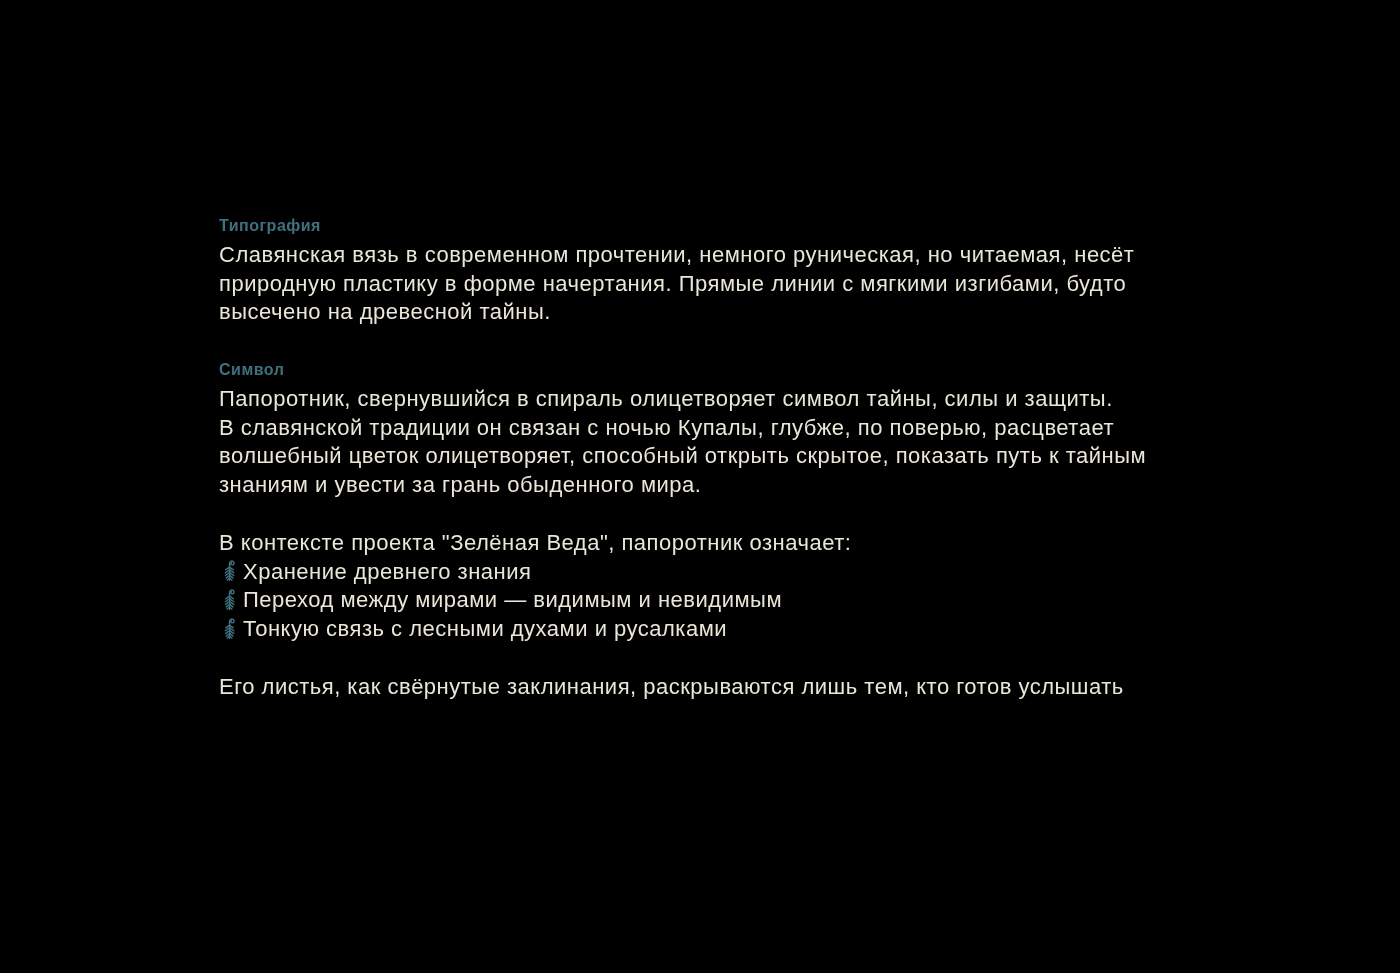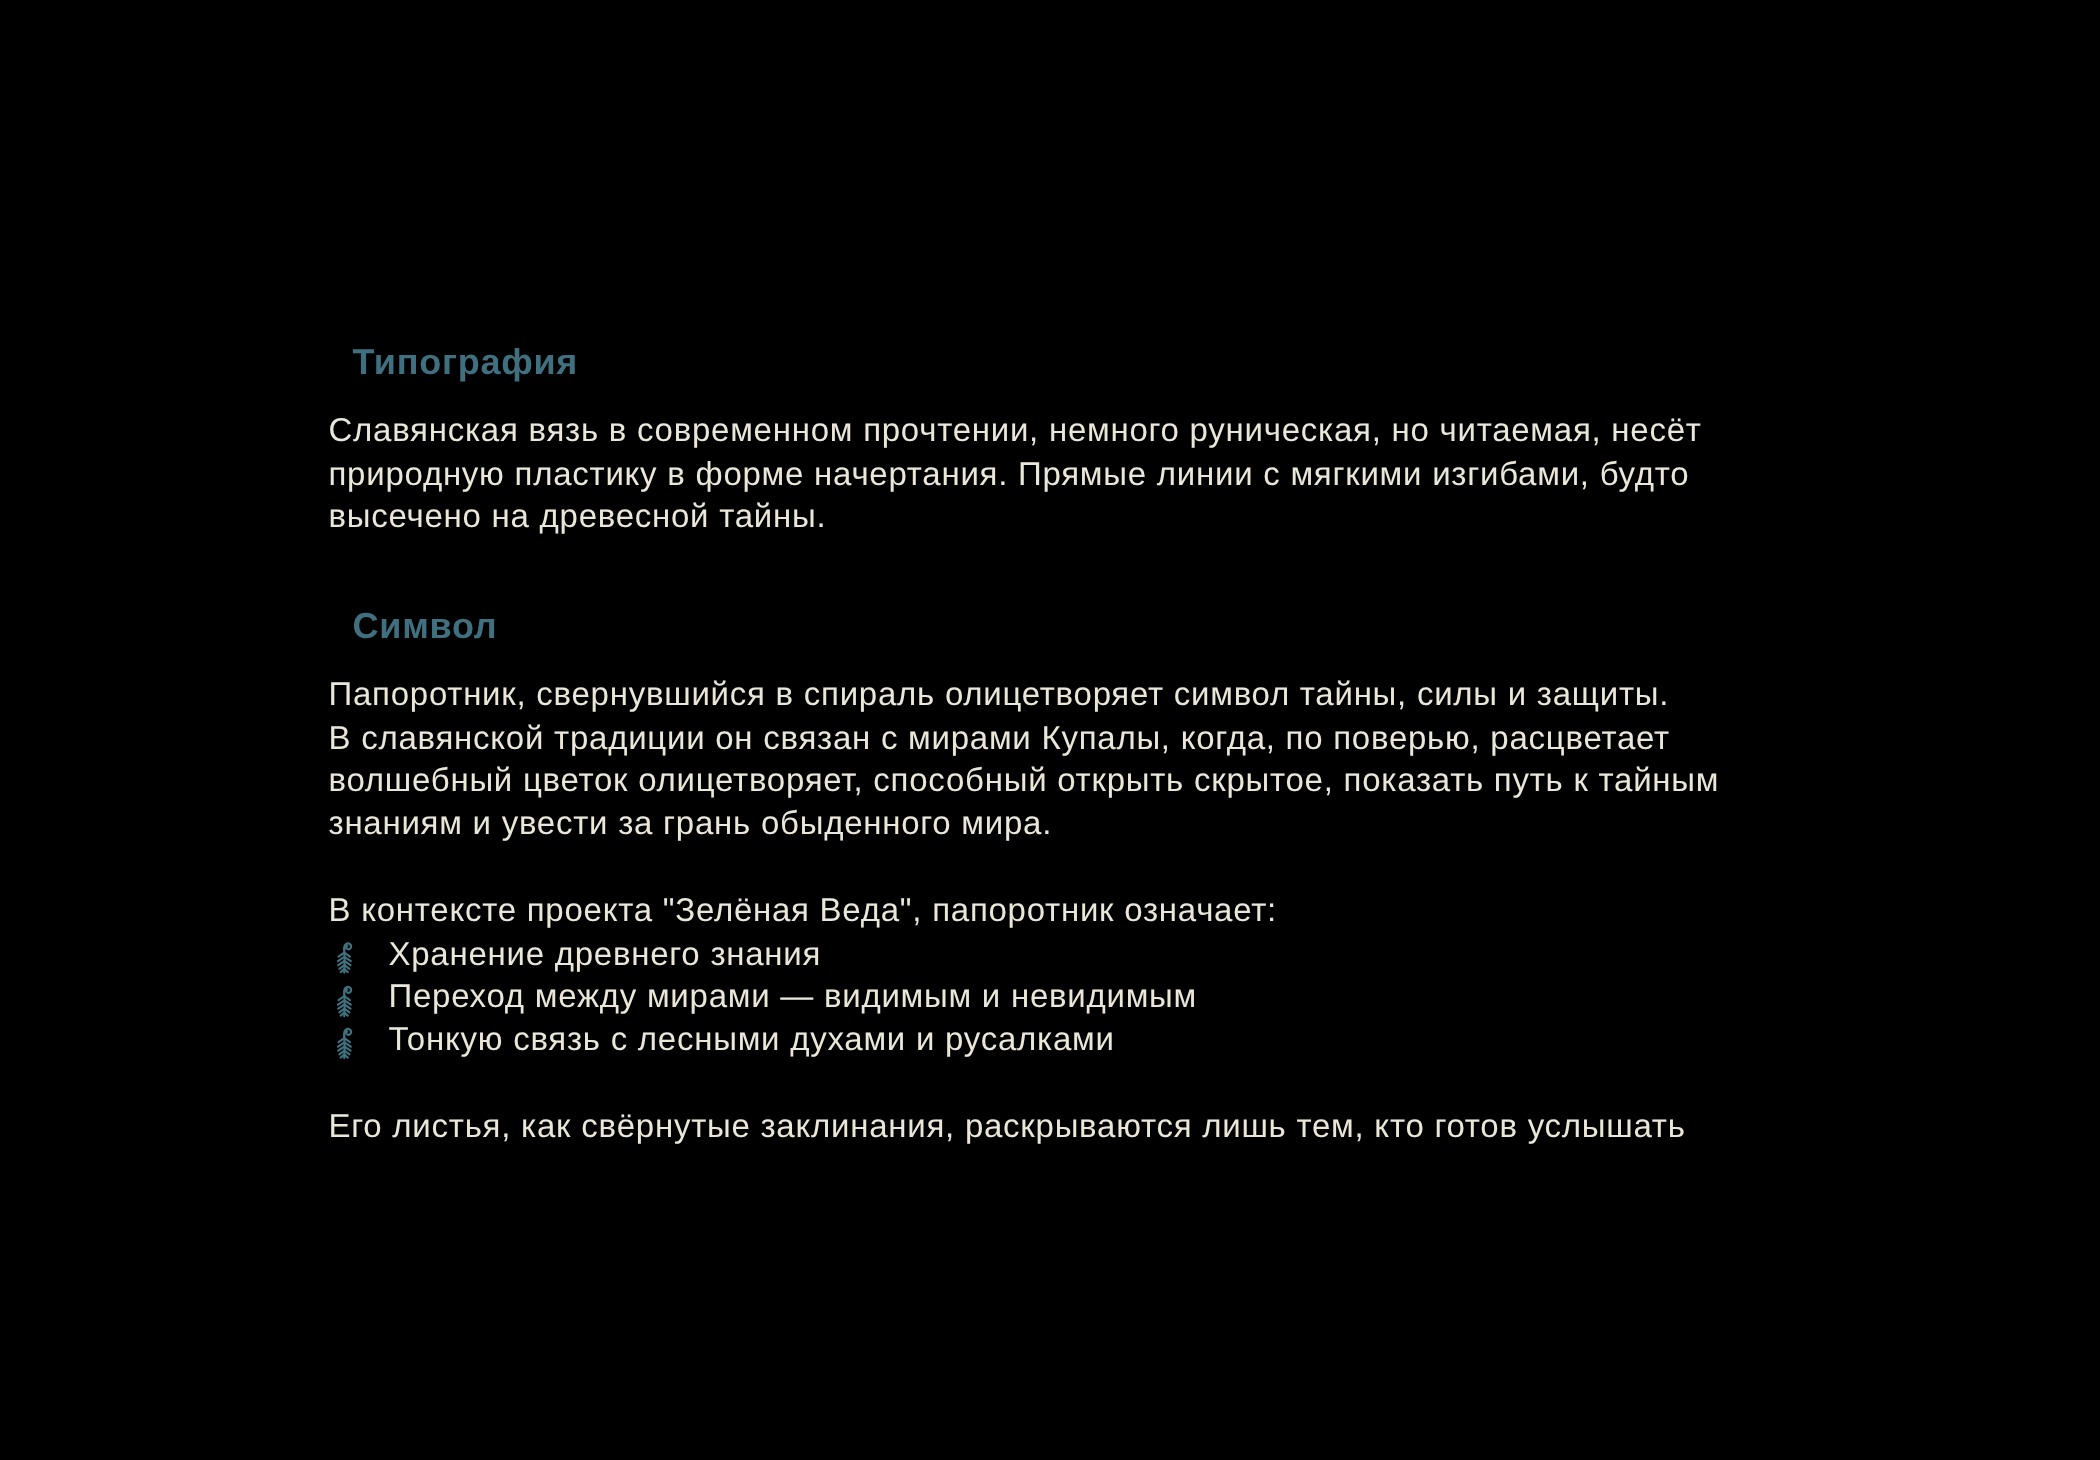--- a/index.html
+++ b/index.html
@@ -22,44 +22,44 @@
     left: 219px;
     top: 212px;
     width: 980px;
     color: #eae6d8;
     font-size: 22px;
     line-height: 28.8px;
     letter-spacing: 0.5px;
     font-weight: 400;
   }
   .heading {
-    margin: 16px;
-    font-size: 24px;
+    margin: 0;
+    font-size: 16px;
     line-height: 28.8px;
     font-weight: 700;
     letter-spacing: 0.5px;
     color: #40707f;
   }
   .line {
     white-space: nowrap;
     height: 28.8px;
   }
   .spacer {
     height: 28.8px;
   }
   ul.fern-list {
     list-style: none;
     margin: 0;
     padding: 0;
   }
   ul.fern-list li {
     display: flex;
-    align-items: flex-end;
+    align-items: flex-start;
     height: 28.8px;
-    gap: 20px;
+    gap: 4px;
   }
   .fern-icon-wrap {
     width: 20px;
     height: 25px;
     flex: none;
     display: inline-flex;
     align-items: center;
     justify-content: center;
   }
   .fern-icon-wrap svg {
@@ -77,21 +77,21 @@
       <div class="line">Славянская вязь в современном прочтении, немного руническая, но читаемая, несёт</div>
       <div class="line">природную пластику в форме начертания. Прямые линии с мягкими изгибами, будто</div>
       <div class="line">высечено на древесной тайны.</div>
     </section>
 
     <div class="spacer"></div>
 
     <section>
       <h2 class="heading">Символ</h2>
       <div class="line">Папоротник, свернувшийся в спираль олицетворяет символ тайны, силы и защиты.</div>
-      <div class="line">В славянской традиции он связан с мирами Купалы, когда, по поверью, расцветает</div>
+      <div class="line">В славянской традиции он связан с ночью Купалы, глубже, по поверью, расцветает</div>
       <div class="line">волшебный цветок олицетворяет, способный открыть скрытое, показать путь к тайным</div>
       <div class="line">знаниям и увести за грань обыденного мира.</div>
 
       <div class="spacer"></div>
 
       <div class="line">В контексте проекта "Зелёная Веда", папоротник означает:</div>
 
       <ul class="fern-list">
         <li>
           <span class="fern-icon-wrap">

